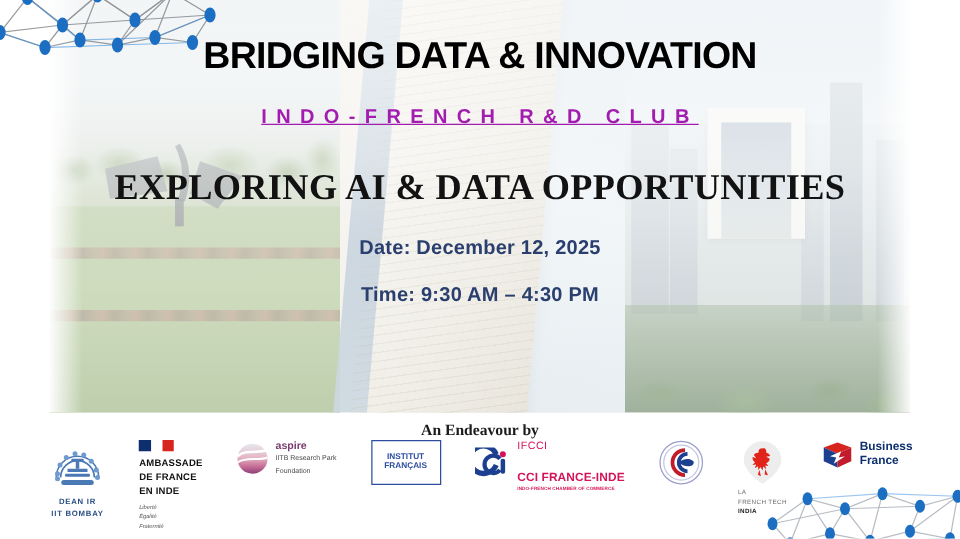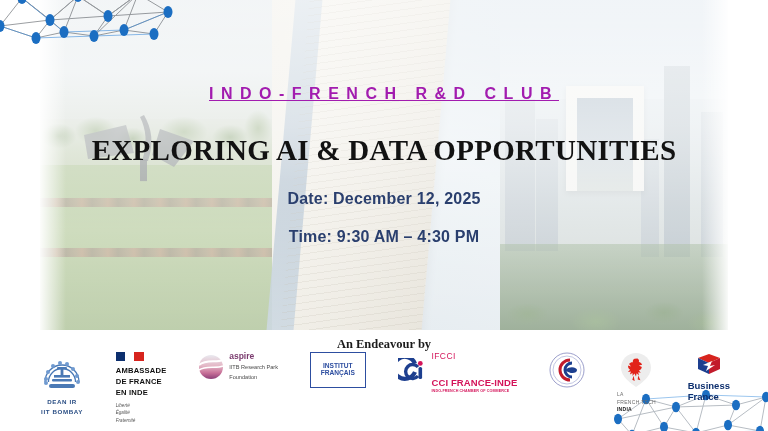--- a/index.html
+++ b/index.html
@@ -279,21 +279,21 @@
   .ifcci-1 { font-size: 8.5px; font-weight: 400; color: #d4145a; letter-spacing: .4px; line-height: 1; }
   .ifcci-2 { font-size: 9.5px; font-weight: 700; color: #d4145a; letter-spacing: .1px; line-height: 1.1; margin-top: 17px; }
   .ifcci-3 { font-size: 3.7px; font-weight: 700; color: #d4145a; letter-spacing: .1px; margin-top: 1px; }
   
   .cef-mark { width: 36px; height: 36px; }
   
   .ft-mark { width: 32px; height: 36px; }
   .ft-txt { margin-top: 3px; font-size: 5px; color: #6b6b6b; line-height: 1.5; letter-spacing: .3px; }
   .ft-in { font-weight: 700; color: #1a1a1a; }
   
-  .bf { flex-direction: column; align-items: center; gap: 5px; }
+  .bf { flex-direction: row; align-items: center; gap: 5px; }
   .bf-mark { width: 26px; height: 24px; }
   .bf-txt { font-size: 9.5px; font-weight: 700; color: #0d2f6e; line-height: 1.12; text-align: left; }
 </style>
 </head>
 <body>
 
 <div class="poster">
 
   <div class="bg-band">
 
@@ -386,20 +386,21 @@
       <ellipse cx="154" cy="12" rx="4" ry="5.2"></ellipse>
       <ellipse cx="20" cy="50" rx="4" ry="5.2"></ellipse>
       <ellipse cx="52" cy="42" rx="4" ry="5.2"></ellipse>
       <ellipse cx="84" cy="48" rx="4" ry="5.2"></ellipse>
       <ellipse cx="116" cy="40" rx="4" ry="5.2"></ellipse>
       <ellipse cx="148" cy="46" rx="4" ry="5.2"></ellipse>
     </g>
   </svg>
 
   <div class="txt-layer">
+    <div class="headline">BRIDGING DATA &amp; INNOVATION</div>
     <div class="subhead">INDO-FRENCH R&amp;D CLUB</div>
     <div class="tagline">EXPLORING AI &amp; DATA OPPORTUNITIES</div>
     <div class="meta-line meta-date">Date: December 12, 2025</div>
     <div class="meta-line meta-time">Time: 9:30 AM – 4:30 PM</div>
   </div>
 
   <div class="endeavour">An Endeavour by</div>
 
   <div class="logo-strip">
 

